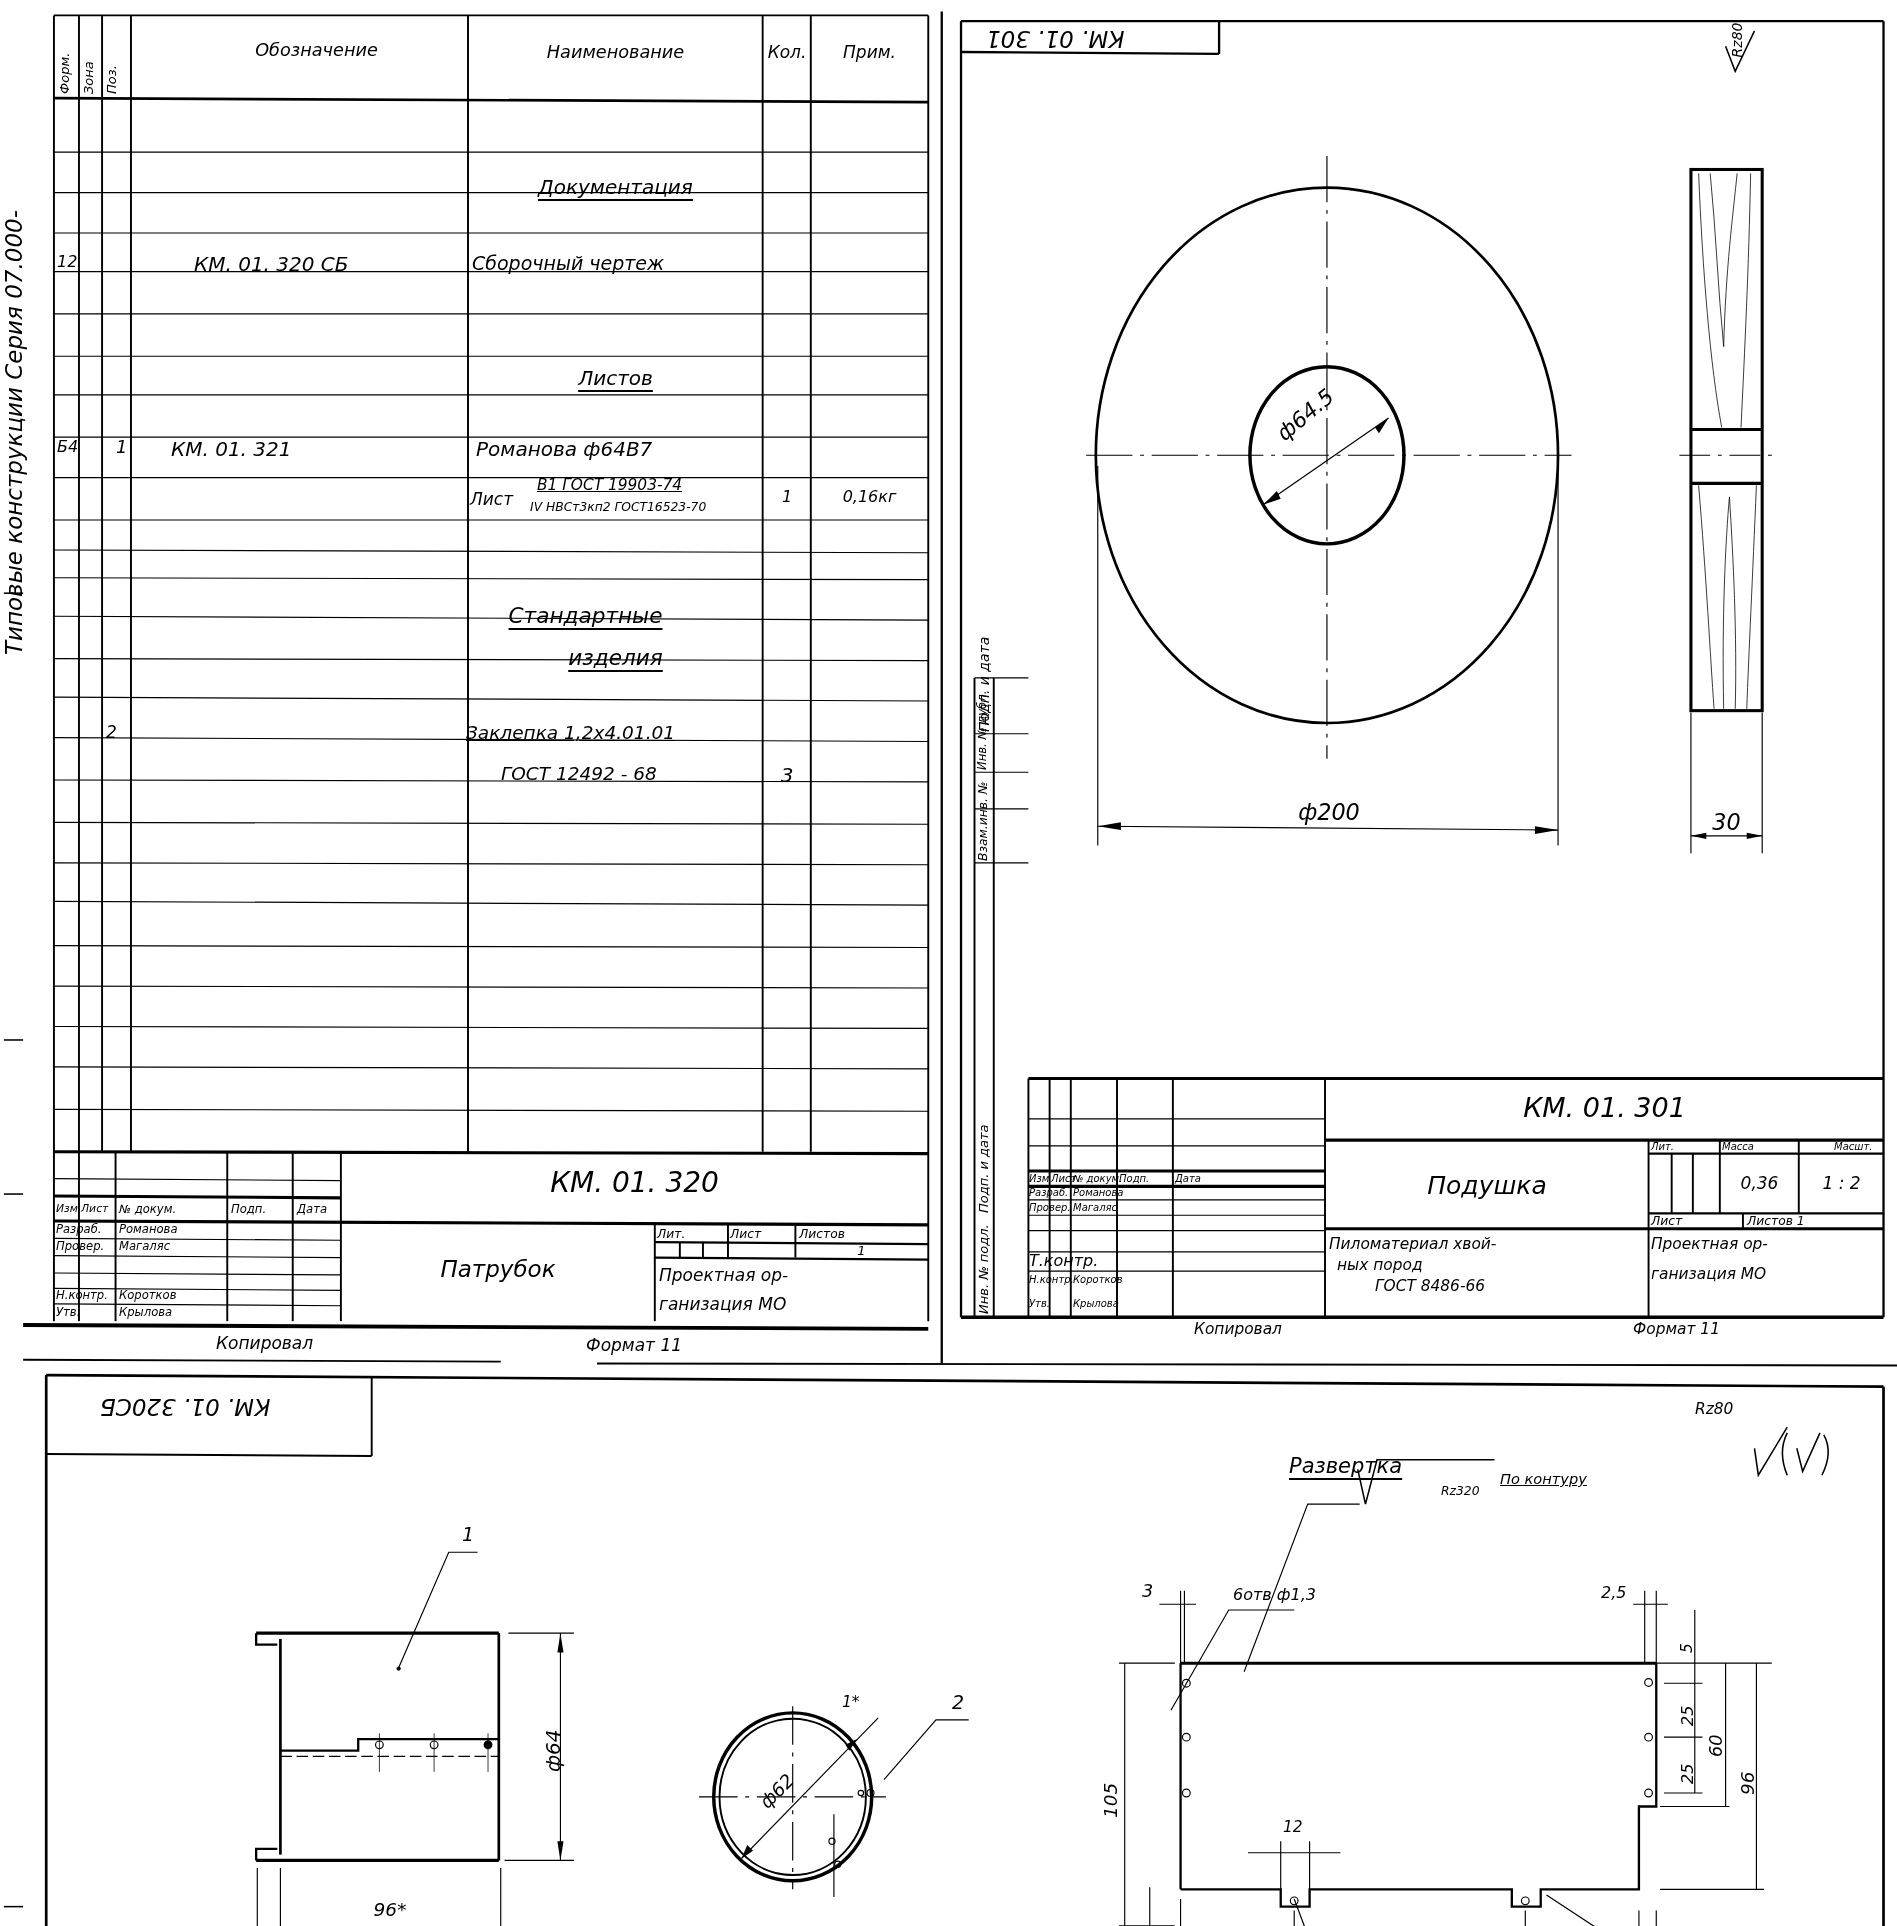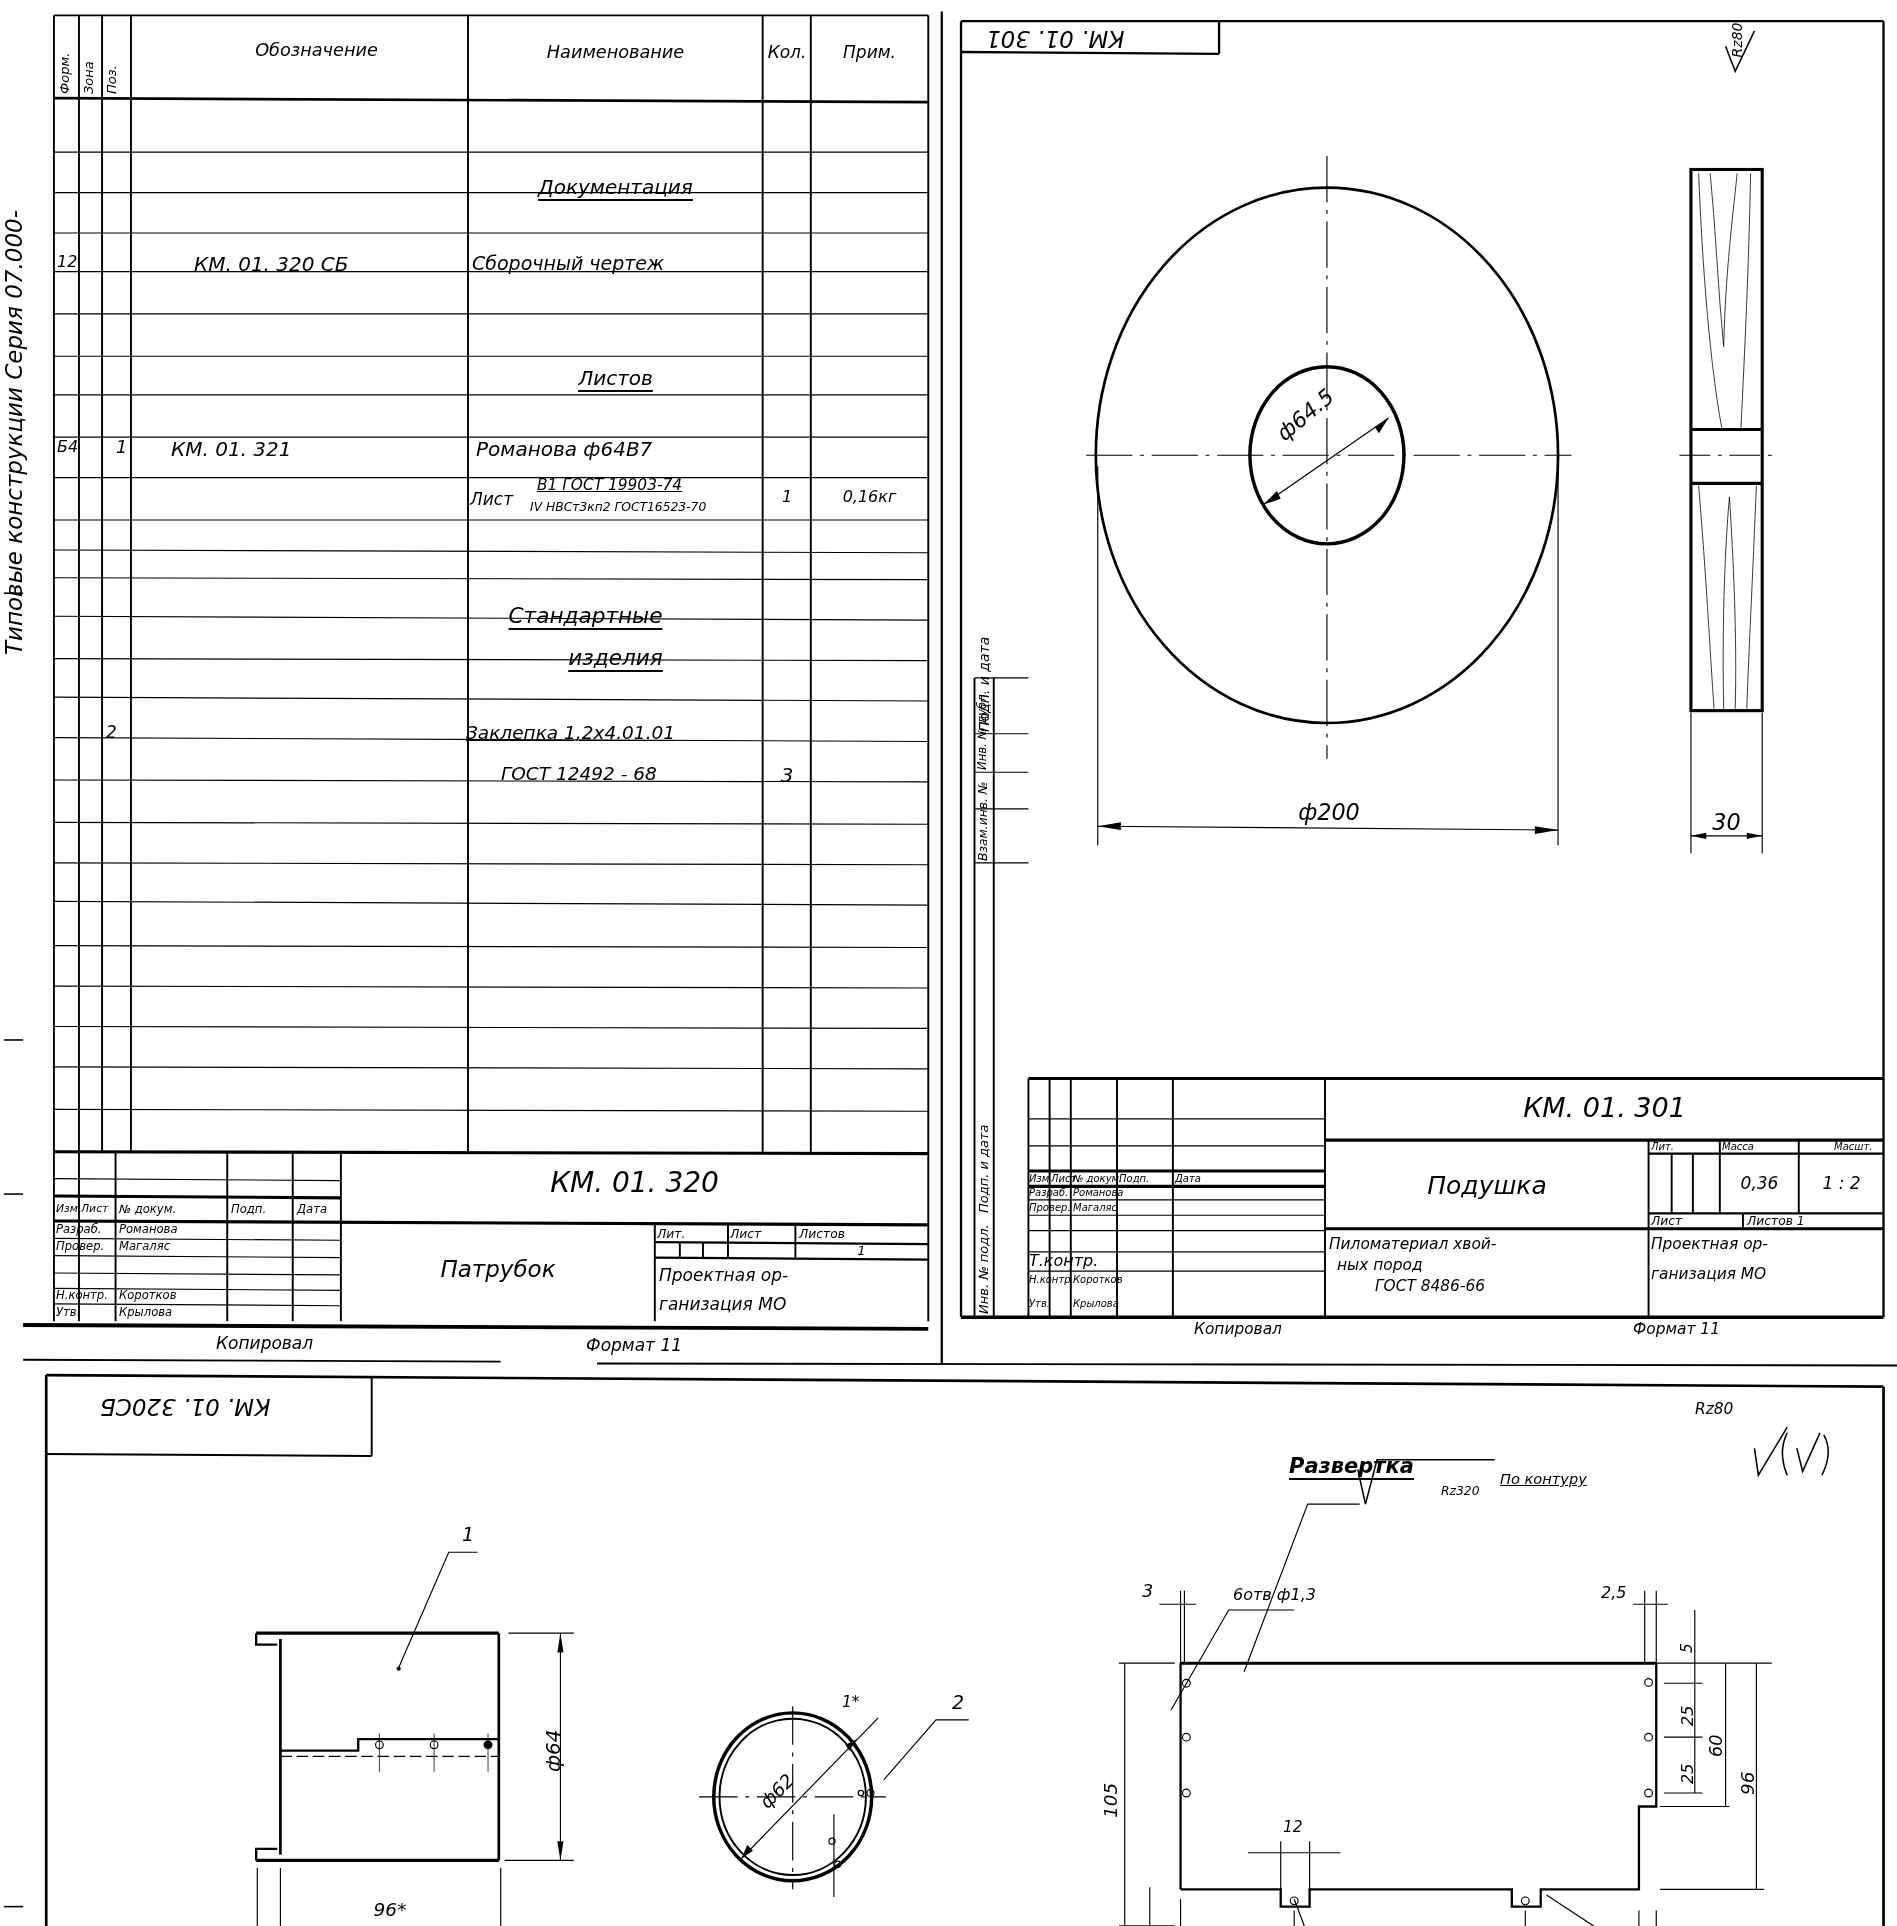--- a/index.html
+++ b/index.html
@@ -435,21 +435,21 @@
 <div class="t c" style="left:1799px;width:85px;top:1175px;font-size:17px;">1 : 2</div>
 <div class="t" style="left:1651px;top:1215px;font-size:12.3px;">Лист</div>
 <div class="t" style="left:1747px;top:1215px;font-size:12.3px;">Листов 1</div>
 <div class="t" style="left:1651px;top:1237px;font-size:15.4px;">Проектная ор-</div>
 <div class="t" style="left:1651px;top:1267px;font-size:15.4px;">ганизация МО</div>
 <div class="t" style="left:1194px;top:1322px;font-size:15.4px;">Копировал</div>
 <div class="t" style="left:1633px;top:1322px;font-size:15.4px;">Формат 11</div>
 
 <div class="t rot180" style="left:100px;top:1395px;font-size:23px;">КМ. 01. 320СБ</div>
 <div class="t" style="left:1695px;top:1402px;font-size:15.4px;">Rz80</div>
-<div class="t ul" style="left:1289px;top:1456px;font-size:21px;font-weight:bold;">Развертка</div>
+<div class="t ul" style="left:1289px;top:1456px;font-size:21px;">Развертка</div>
 <div class="t" style="left:1441px;top:1485px;font-size:12.3px;">Rz320</div>
 <div class="t" style="left:1500px;top:1472px;font-size:14.6px;text-decoration:underline;">По контуру</div>
 <div class="t" style="left:462px;top:1525px;font-size:19px;">1</div>
 <div class="t" style="left:952px;top:1693px;font-size:19px;">2</div>
 <div class="t" style="left:543px;top:1772px;font-size:20px;transform:rotate(-90deg);transform-origin:left top;">ф64</div>
 <div class="t c" style="left:280px;width:220px;top:1901px;font-size:18.5px;">96*</div>
 
 <div class="t" style="left:757px;top:1799px;font-size:18.5px;transform:rotate(-45deg);transform-origin:left top;">ф62</div>
 <div class="t" style="left:842px;top:1695px;font-size:15.4px;">1*</div>
 

